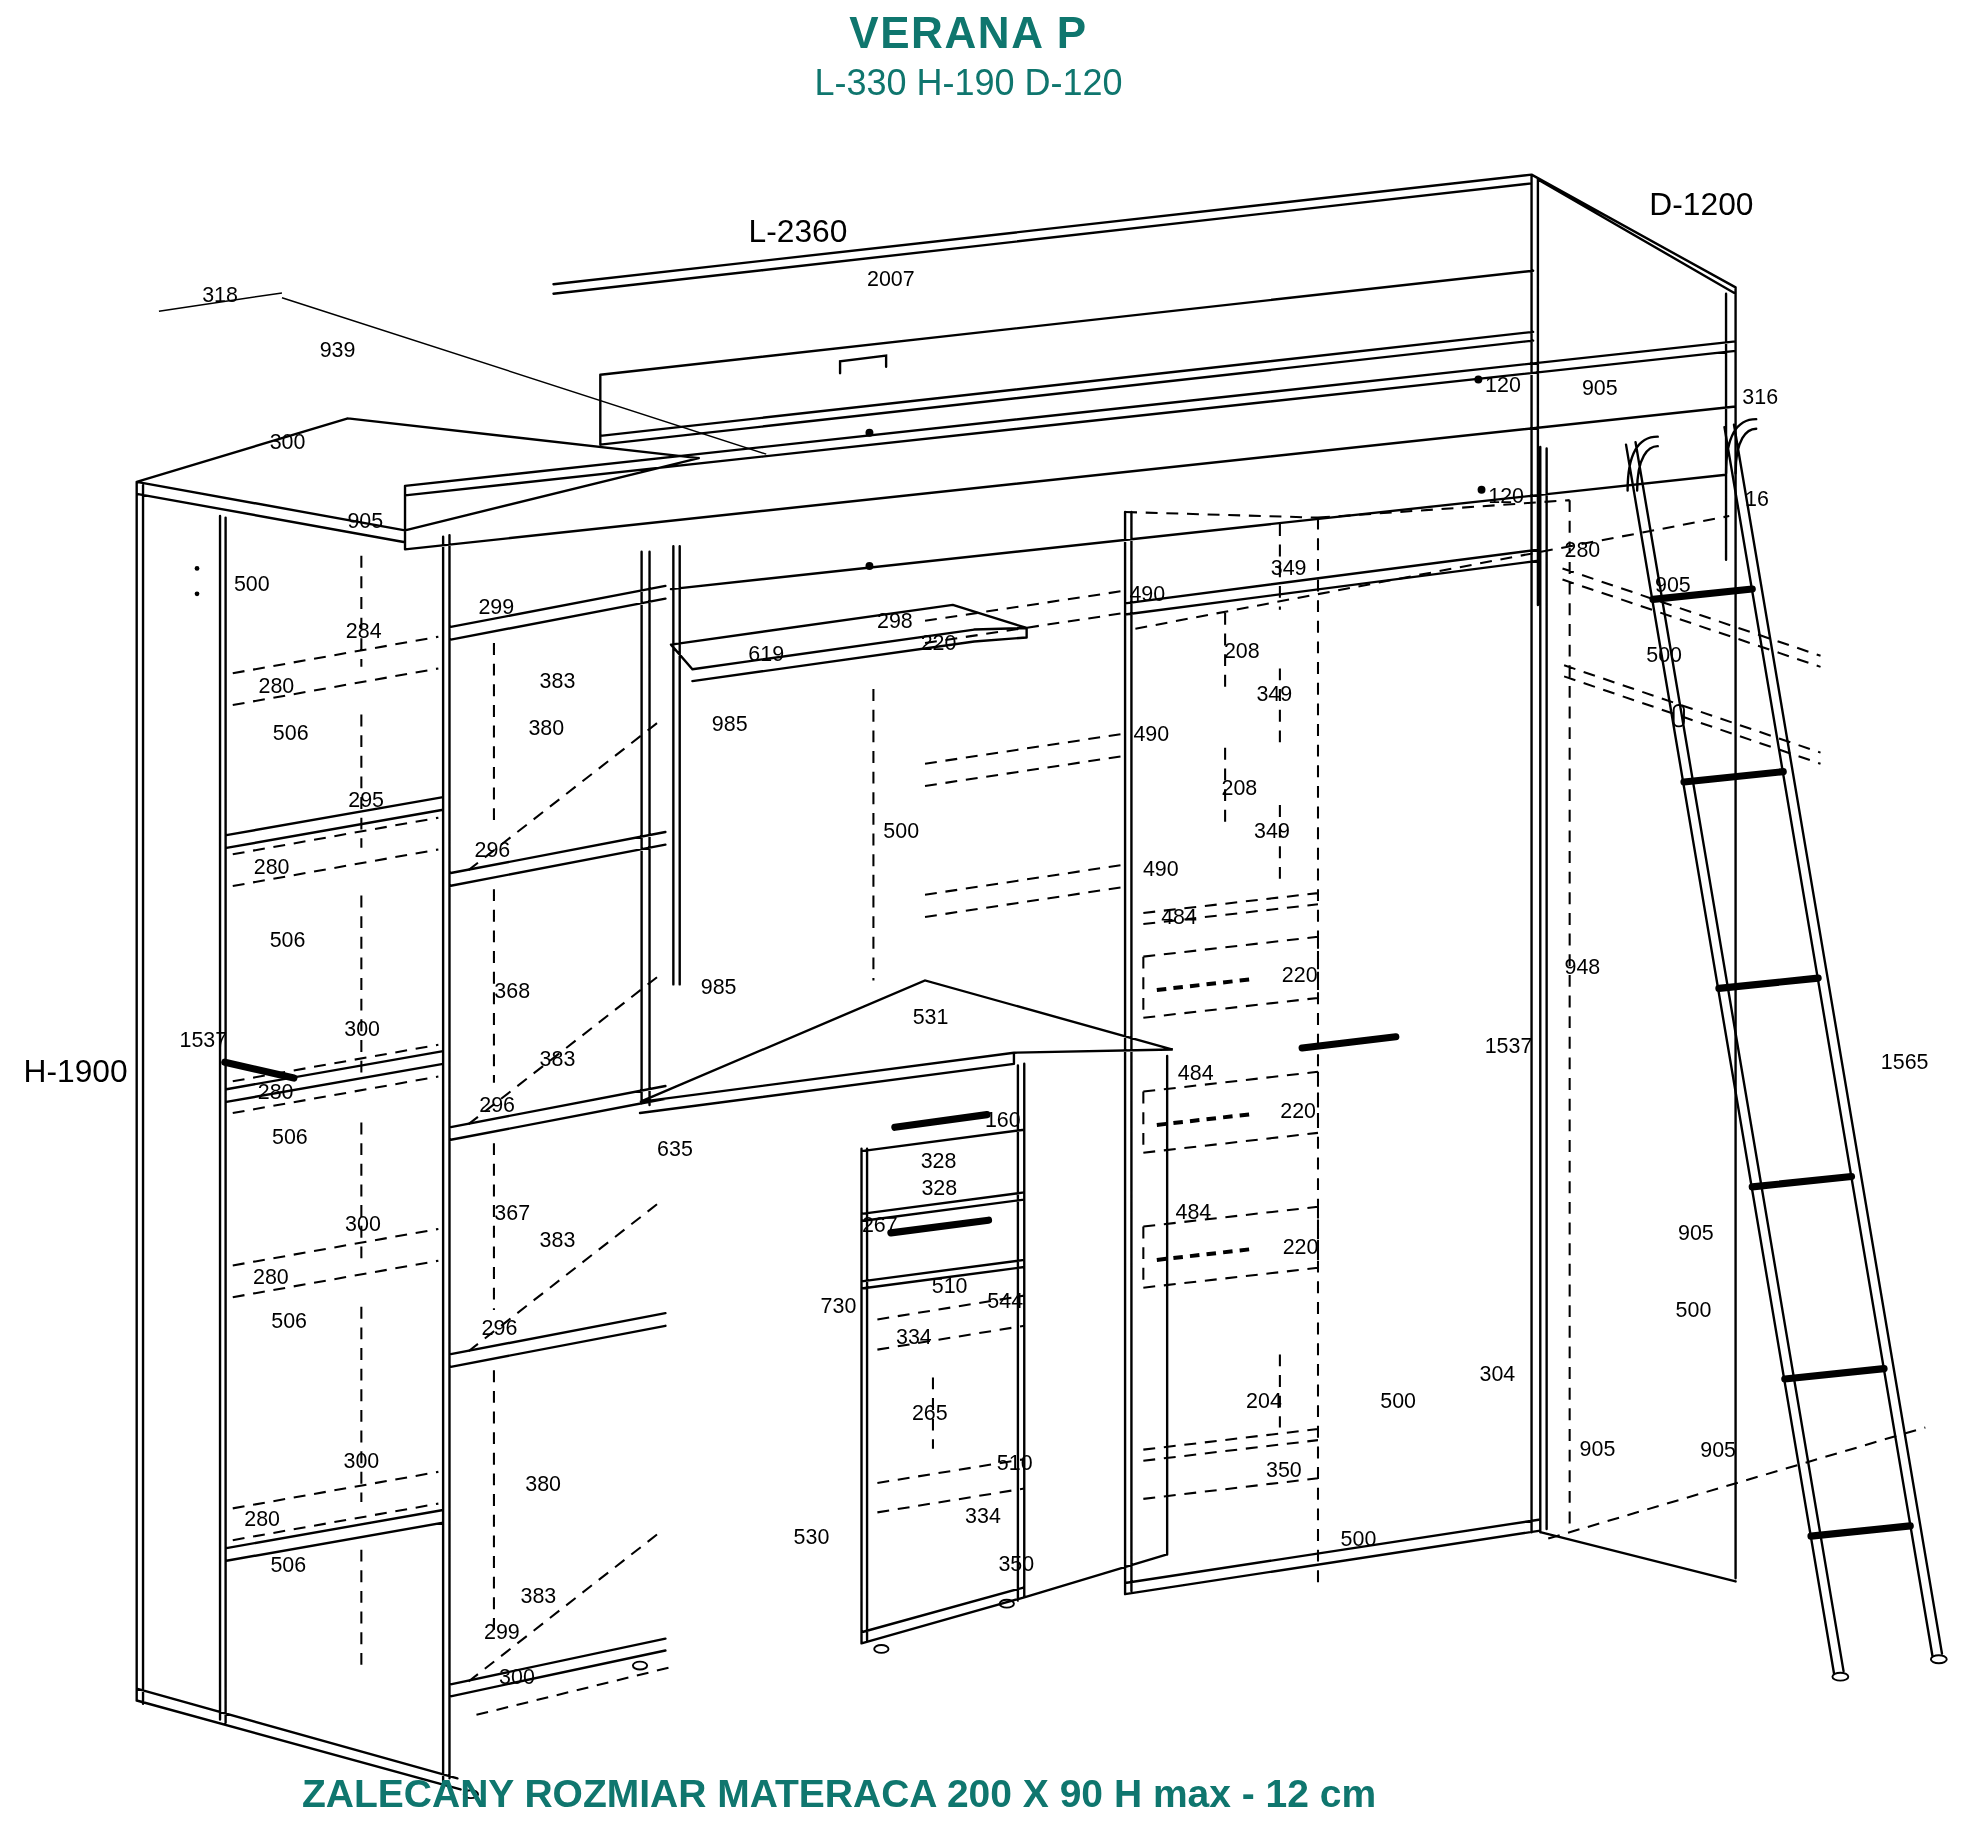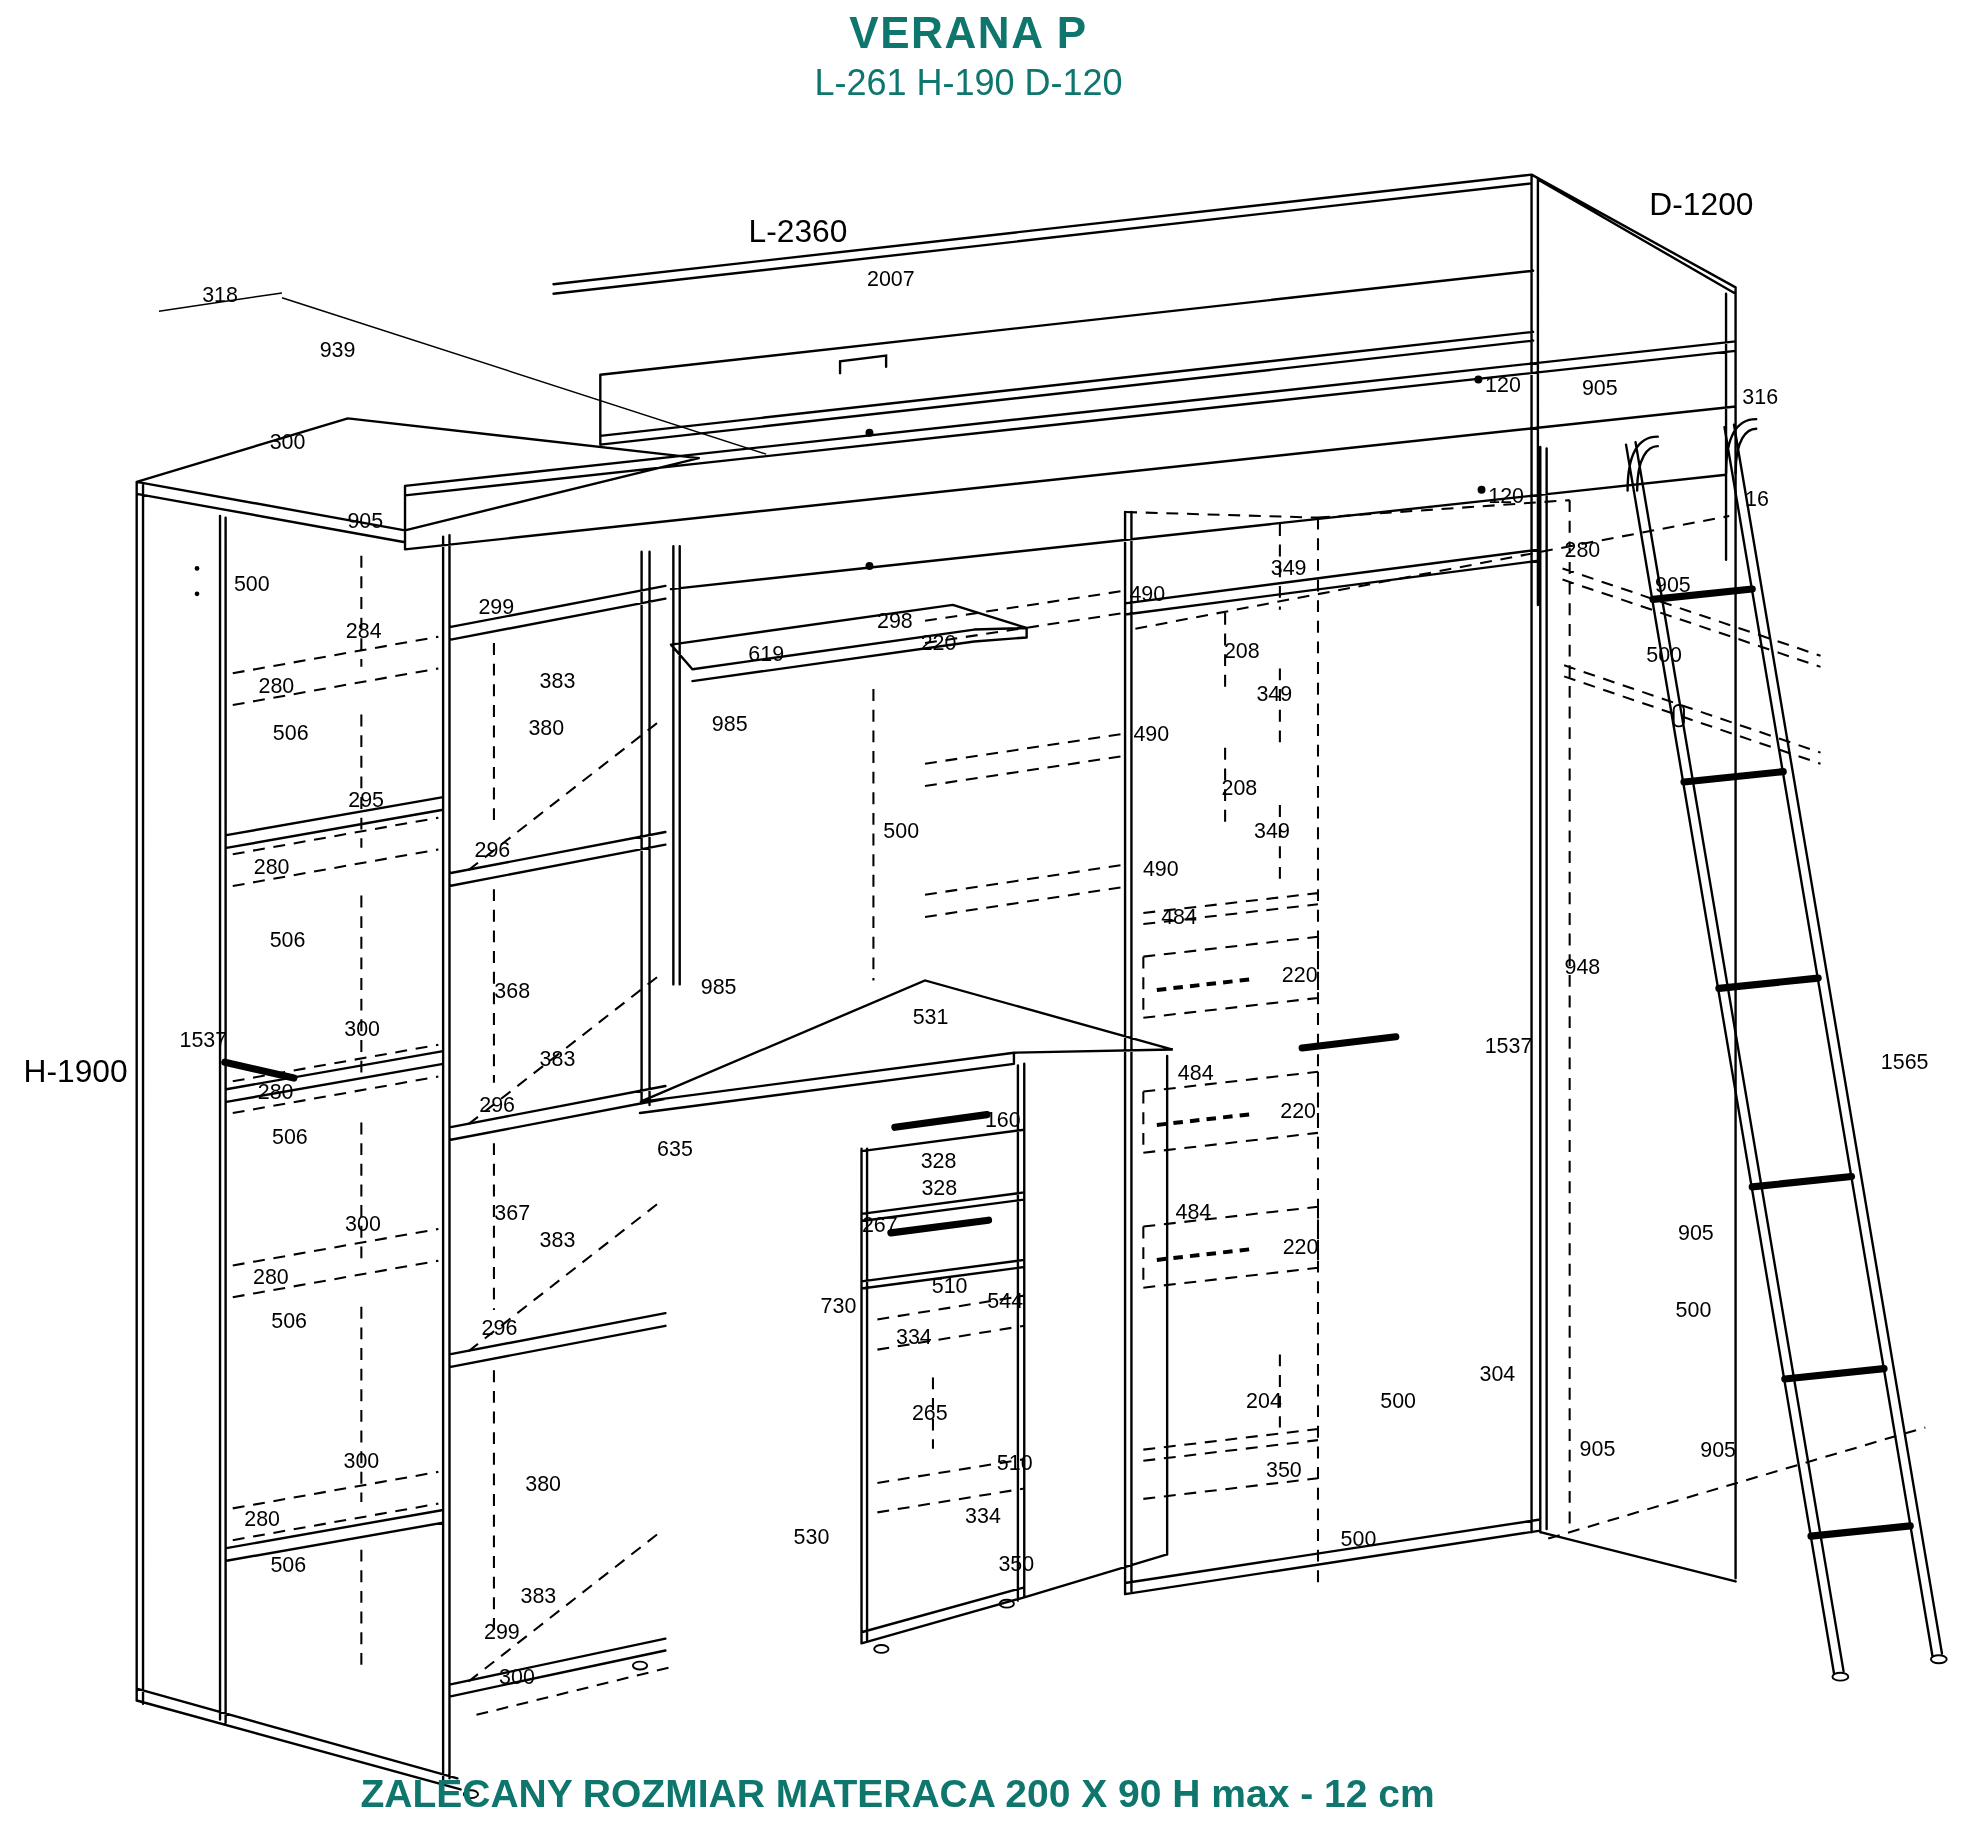--- a/index.html
+++ b/index.html
@@ -2,42 +2,42 @@
 <html style="font-size:12.7px"><head>
 <meta charset="utf-8">
 <style>
   html,body{margin:0;padding:0;background:#ffffff;}
   #page{position:relative;width:1985px;height:1845px;background:#fff;overflow:hidden;
         font-family:"Liberation Sans", sans-serif;color:#0f766e;}
   #title{position:absolute;left:627px;top:8px;width:683px;text-align:center;
          font-size:44px;font-weight:bold;letter-spacing:1.6px;}
   #subtitle{position:absolute;left:627px;top:62px;width:683px;text-align:center;
          font-size:36px;font-weight:400;}
-  #footer{position:absolute;left:302px;top:1772px;width:1191px;text-align:center;
+  #footer{position:absolute;left:302px;top:1772px;width:1191px;
          font-size:39px;font-weight:bold;}
   svg{position:absolute;left:0;top:0;}
   .ln{fill:none;stroke:#000;stroke-width:3;stroke-linecap:round;}
   .thin{fill:none;stroke:#000;stroke-width:1.8;}
   .hid{fill:none;stroke:#000;stroke-width:2.6;stroke-dasharray:15 11;}
   .hidthick{fill:none;stroke:#000;stroke-width:5;stroke-dasharray:12 9;}
   .bar{fill:none;stroke:#000;stroke-width:9;stroke-linecap:round;}
   .dot{fill:#000;stroke:none;}
   .foot{fill:none;stroke:#000;stroke-width:2.4;}
   .dim-label{font-family:"Liberation Sans",sans-serif;font-size:27px;fill:#000;
              text-anchor:middle;}
   .big-label{font-family:"Liberation Sans",sans-serif;font-size:40px;fill:#000;
              text-anchor:middle;}
 </style>
 </head>
 <body>
 
 <div id="page">
 
   <div id="title">VERANA P</div>
-  <div id="subtitle">L-261 H-190 D-120</div>
+  <div id="subtitle">L-330 H-190 D-120</div>
 
   <svg id="drawing" width="1985" height="1845" viewBox="0 0 2500 2324">
 
     <path class="ln" d="
       M697,358 L1929,220 M697,370 L1929,231
       M1929,220 L2186,362 M1937,226 L2186,370
       M1929,220 L1929,1930 M1937,226 L1937,762
       M2186,362 L2186,1988 M2174,370 L2174,705
       M756,472 L1931,341 M756,549 L1931,418 M756,560 L1931,429 M756,472 L756,560
       M1058,470 L1058,455 L1116,448 L1116,462

